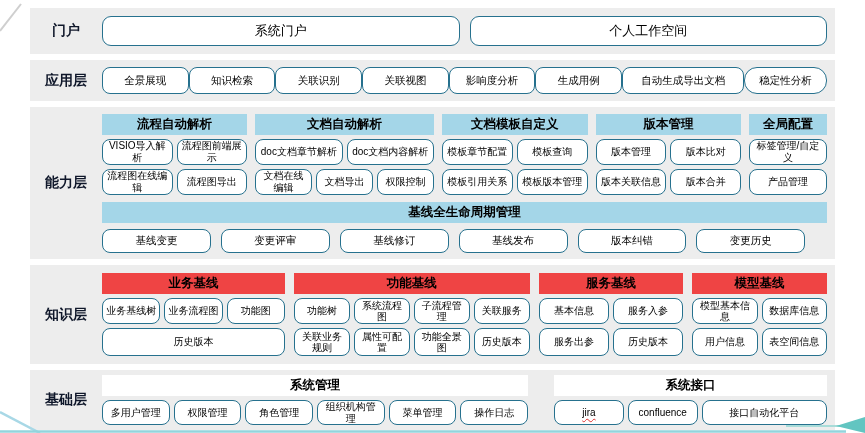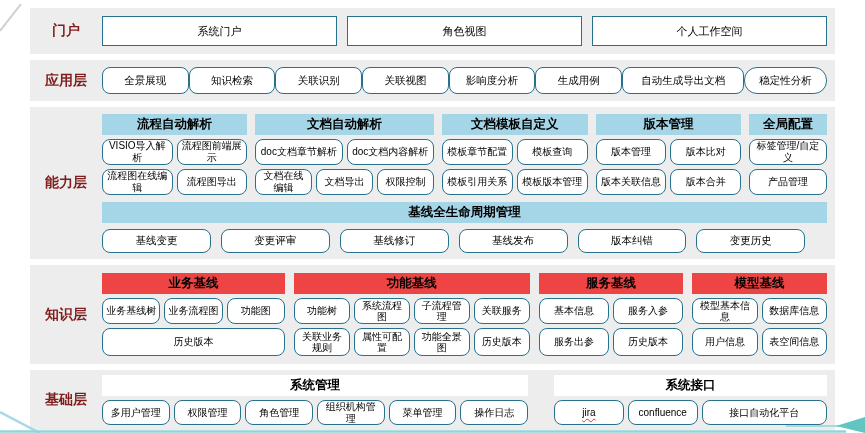--- a/index.html
+++ b/index.html
@@ -5,36 +5,36 @@
   html,body{margin:0;padding:0;}
   body{
     width:865px;height:433px;position:relative;background:#ffffff;overflow:hidden;
     font-family:"Liberation Sans","DejaVu Sans",sans-serif;color:#111;
   }
   .band{
     position:absolute;left:30px;width:805px;background:#ededed;
     display:flex;align-items:center;box-sizing:border-box;
   }
   .band-label{
-    flex:none;width:72px;text-align:center;font-weight:bold;font-size:14px;color:#7f1d1d;
+    flex:none;width:72px;text-align:center;font-weight:bold;font-size:14px;color:#0f172a;
   }
   .band-content{flex:1;min-width:0;padding-right:8px;}
 
   
   .chip{
     background:#fff;border:1.6px solid #26718e;border-radius:8px;
     display:flex;align-items:center;justify-content:center;text-align:center;
     font-size:10px;line-height:1.15;padding:1px 3px;box-sizing:border-box;
     min-width:0;color:#000;
   }
 
   
   #portal{top:8px;height:46px;}
   #portal .band-content{display:flex;gap:10px;}
-  #portal .chip{flex:1;height:30px;font-size:11px;border-radius:0;}
+  #portal .chip{flex:1;height:30px;font-size:13px;border-radius:9px;}
 
   
   #app{top:60px;height:41px;}
   #app .band-content{display:flex;}
   #app .chip{flex:1;height:27px;font-size:10.5px;}
   #app .chip.wide{flex:1.45;}
   #app .chip.narrow{flex:0.95;border-radius:13px;}
 
   
   .group{display:flex;flex-direction:column;gap:4px;min-width:0;}
@@ -84,21 +84,20 @@
   
   #decor{position:absolute;top:0;left:0;pointer-events:none;}
 </style>
 </head>
 <body>
 
 <div class="band" id="portal">
   <div class="band-label">门户</div>
   <div class="band-content">
     <div class="chip">系统门户</div>
-    <div class="chip">角色视图</div>
     <div class="chip">个人工作空间</div>
   </div>
 </div>
 
 <div class="band" id="app">
   <div class="band-label">应用层</div>
   <div class="band-content">
     <div class="chip">全景展现</div>
     <div class="chip">知识检索</div>
     <div class="chip">关联识别</div>

